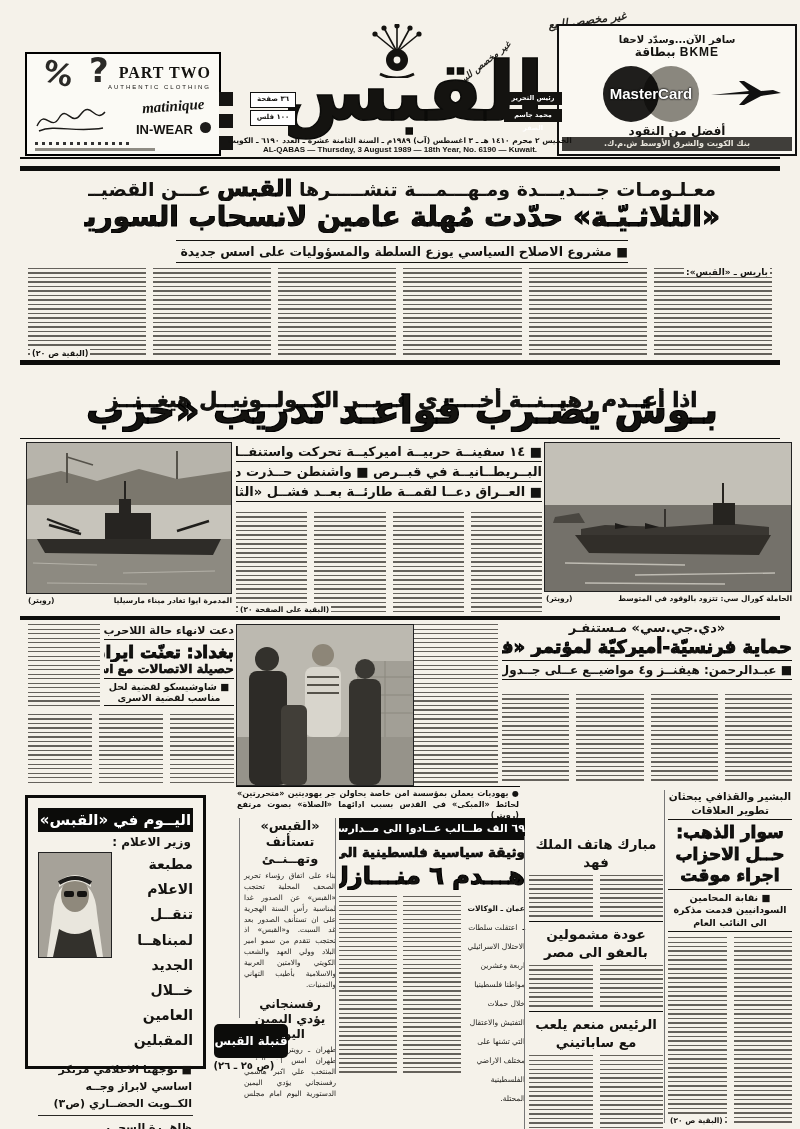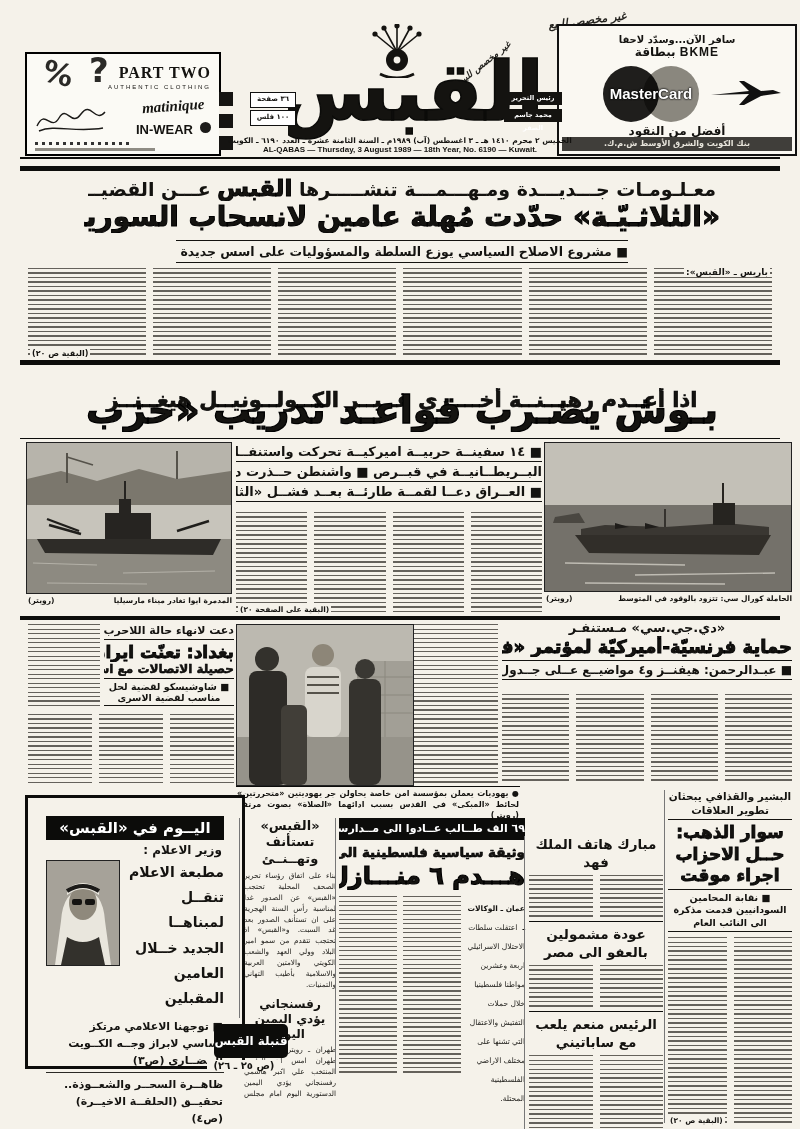--- a/index.html
+++ b/index.html
@@ -255,21 +255,21 @@
     </div>
   </div>
 
   <div class="abs hr" style="left:236px;top:786px;width:284px;height:1px;"></div>
 
   <div class="abs b" style="left:237px;top:789px;width:282px;font-size:8px;line-height:1.35;text-align:justify;">
     <span>● يهوديات يعملن بمؤسسة امن خاصة يحاولن جر يهوديتين «متحررتين» لحائط «المبكى» في القدس بسبب ادائهما «الصلاة» بصوت مرتفع</span>
     <span>(رويتر)</span>
   </div>
 
-  <div class="abs" style="left:25px;top:795px;width:220px;height:274px;border:3px solid #0d0d0b;background:#f5f2ea;padding:18px;box-sizing:border-box;">
+  <div class="abs" style="left:25px;top:795px;width:181px;height:274px;border:3px solid #0d0d0b;background:#f5f2ea;padding:10px;box-sizing:border-box;">
     <div class="invbar" style="height:24px;line-height:24px;font-size:15px;">اليــوم في «القبس»</div>
     <div class="b" style="font-size:12px;padding:3px 2px;text-align:right;">وزير الاعلام :</div>
     <div style="display:flex;gap:6px;">
       <div class="b" style="flex:1;font-size:14px;line-height:1.8;text-align:right;">مطبعة الاعلام تنقــل لمبناهــا الجديد خــلال العامين المقبلين</div>
       <svg width="72" height="104" viewBox="0 0 72 104" style="border:1px solid #222;background:#a6a299;flex:0 0 auto;">
         <rect width="72" height="104" fill="#a6a299"></rect>
         <path d="M8 104 L14 60 Q16 30 36 28 Q56 30 58 60 L64 104 Z" fill="#e9e6dd"></path>
         <ellipse cx="36" cy="42" rx="14" ry="17" fill="#8f897c"></ellipse>
         <path d="M20 34 Q36 22 52 34 L52 28 Q36 16 20 28 Z" fill="#e9e6dd"></path>
         <path d="M20 30 Q36 20 52 30" stroke="#1c1b19" stroke-width="4" fill="none"></path>

